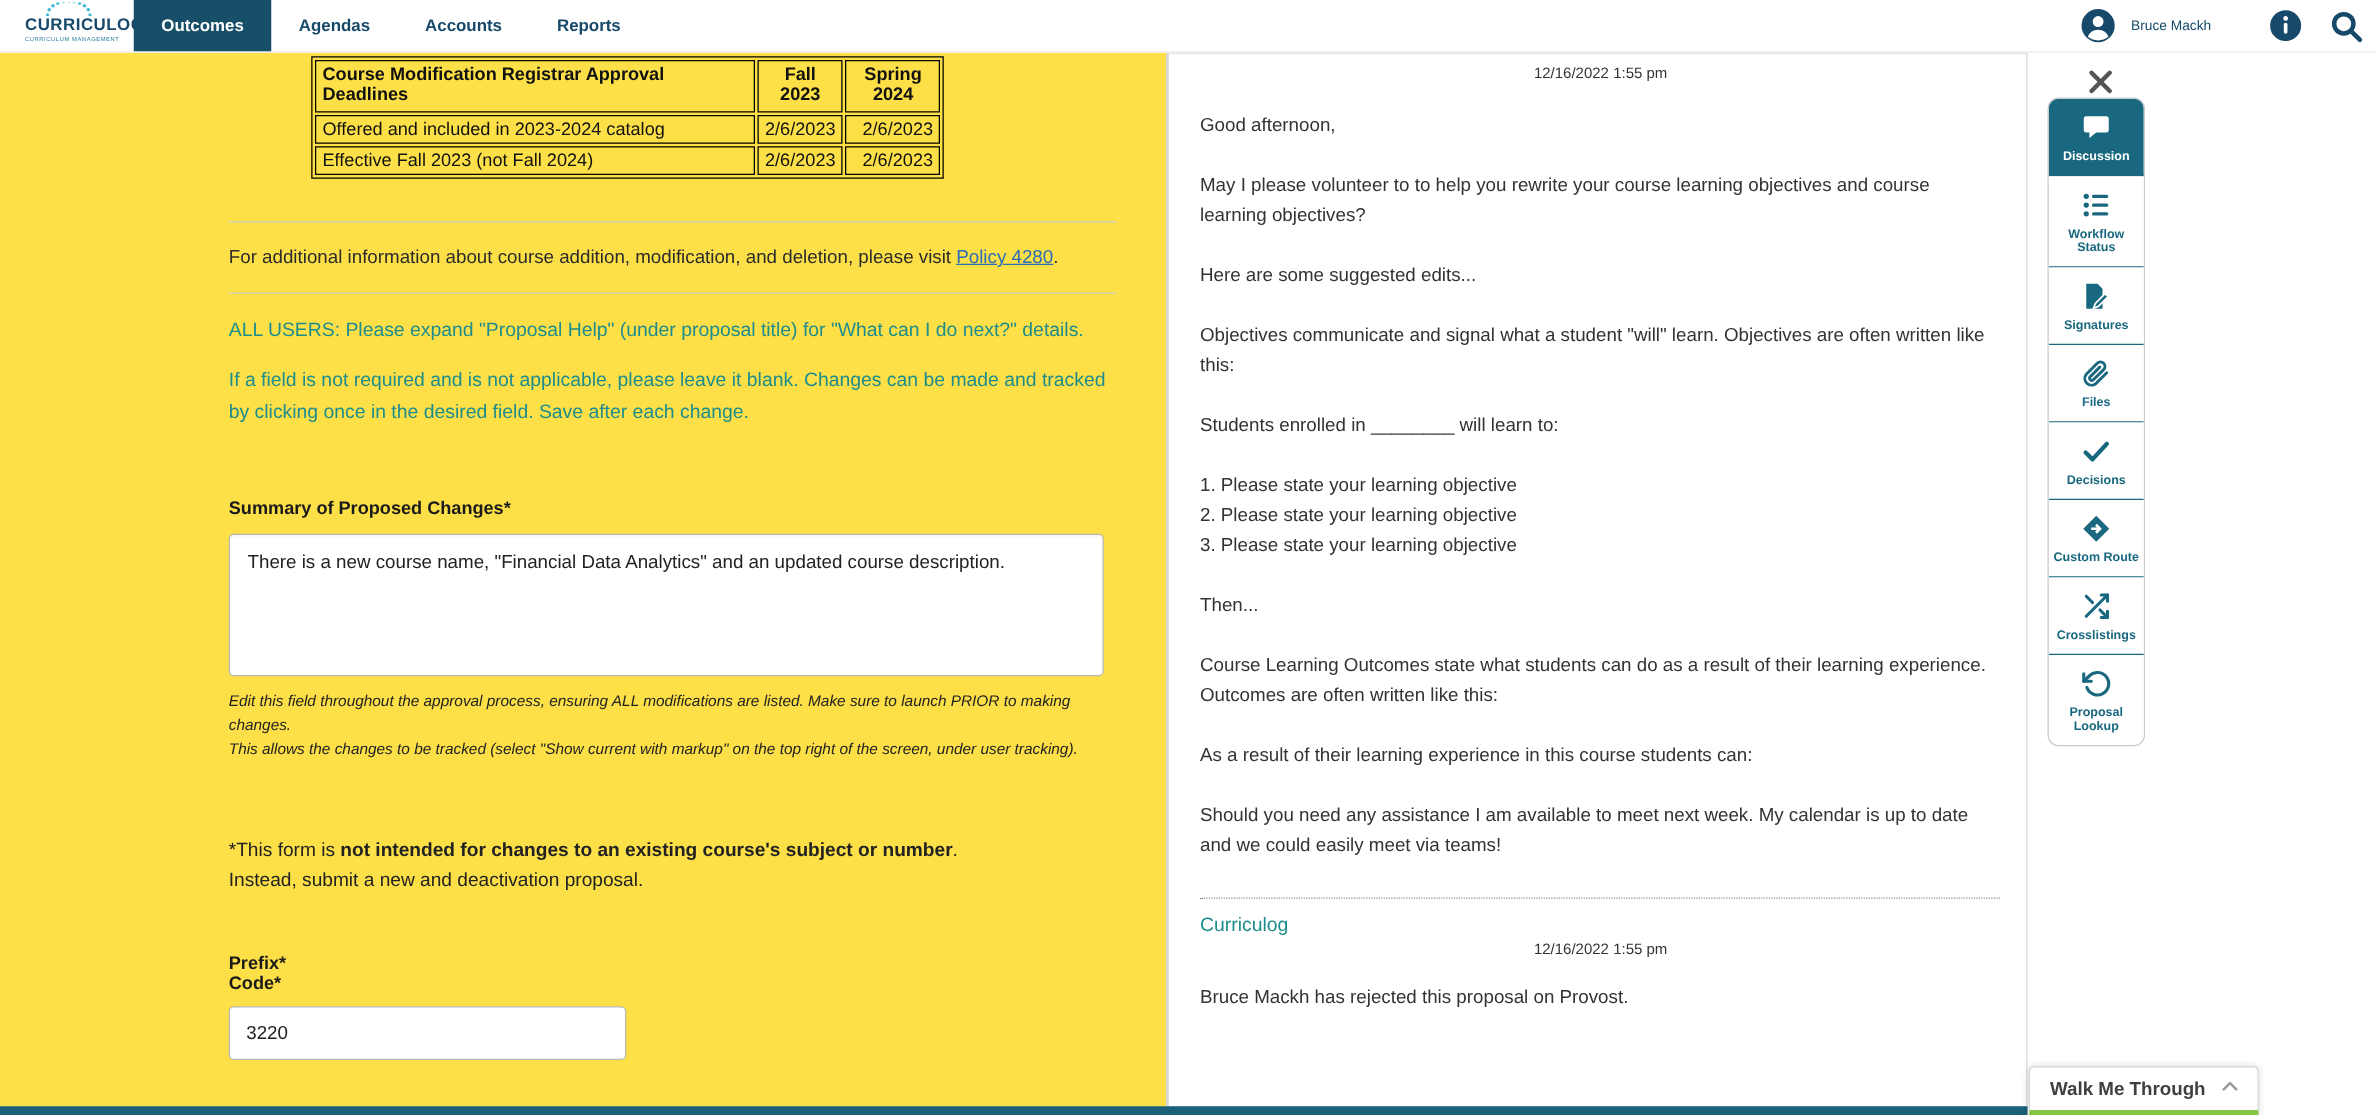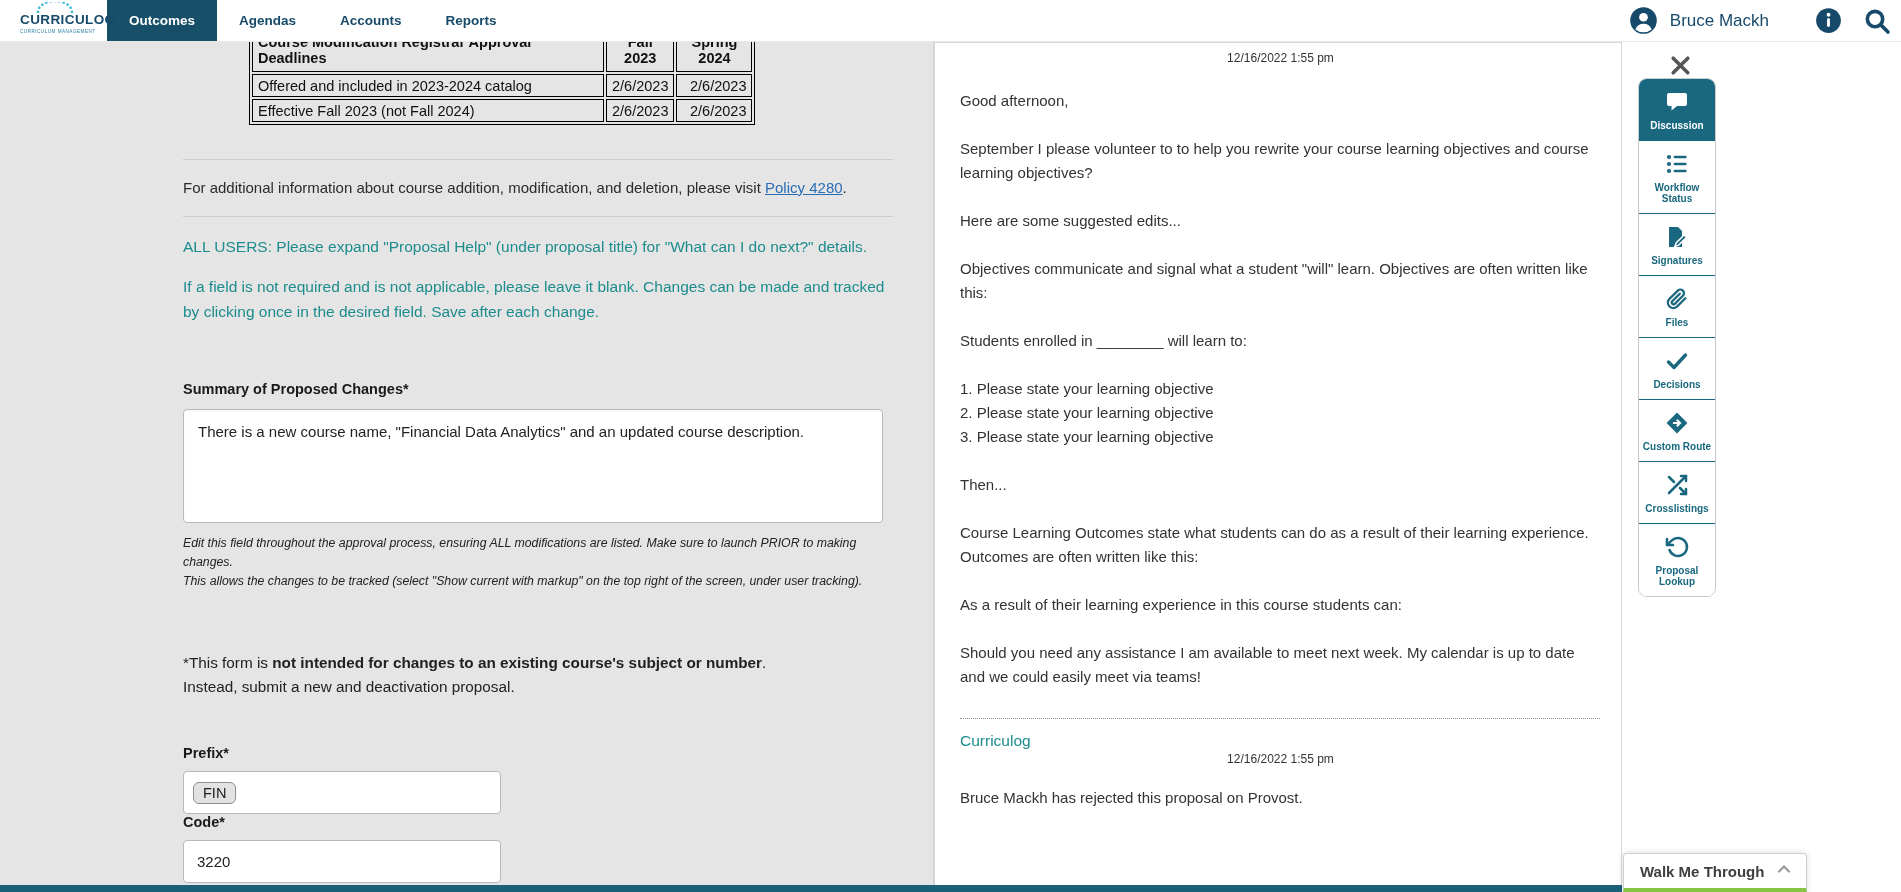--- a/index.html
+++ b/index.html
@@ -13,27 +13,27 @@
   .logo-wrap { width:107px; padding-left:20px; display:flex; flex-direction:column;
                justify-content:center; position:relative; }
   .logo-title { color:#174a6a; font-weight:bold; font-size:13.5px; letter-spacing:.4px; line-height:1; margin-top:6px; }
   .logo-sub { color:#2a7f9e; font-size:4.6px; letter-spacing:.5px; margin-top:2.5px; white-space:nowrap; }
   .logo-arc { position:absolute; top:2px; left:34px; }
   .nav-tabs { display:flex; align-items:stretch; }
   .nav-tab { display:flex; align-items:center; padding:0 22px; font-size:13.5px; font-weight:bold;
              color:#174a6a; cursor:pointer; }
   .nav-tab.active { background:#174f68; color:#fff; }
   .user-area { margin-left:auto; display:flex; align-items:center; padding-right:10px; }
-  .user-name { color:#174a6a; font-size:17px; margin-left:12px; }
+  .user-name { color:#174a6a; font-size:11px; margin-left:12px; }
   .icon-btn { display:flex; align-items:center; cursor:pointer; }
   .info-btn { margin-left:46px; }
   .search-btn { margin-left:21px; }
 
   
-  .left-panel { position:absolute; top:24px; left:0; width:1125px; bottom:0; background:#e5e5e5; overflow:hidden; }
+  .left-panel { position:absolute; top:42px; left:0; width:1125px; bottom:0; background:#fde047; overflow:hidden; }
   .left-content { padding:3px 0 0 183px; width:893px; font-size:15px; }
   .deadlines-table { border-collapse:separate; border-spacing:2px; border:1px solid #000;
                      margin:0 0 34px 66px; font-size:14.5px; color:#111; }
   .deadlines-table th, .deadlines-table td { border:1px solid #000; padding:2px 5px; }
   .deadlines-table th { font-weight:bold; vertical-align:top; padding-top:3px; height:42px; }
   .deadlines-table th.c1 { text-align:left; width:352px; }
   .deadlines-table th.c2 { width:62px; }
   .deadlines-table th.c3 { width:76px;margin-top:38px; }
   .deadlines-table td { height:23px; }
   .deadlines-table td.date { text-align:right; padding-right:5px; }
@@ -174,40 +174,37 @@
     </div>
 
     <div class="note-block">
       <div><span>*This form is </span><b>not intended for changes to an existing course's subject or number</b><span>.</span></div>
       <div>Instead, submit a new and deactivation proposal.</div>
     </div>
 
     <div class="fields-row">
       <div class="field">
         <div class="field-label">Prefix*</div>
-        <div class="input-box">
-          <span class="pill">FIN</span>
-        </div>
       </div>
       <div class="field">
         <div class="field-label">Code*</div>
         <input class="code-input" value="3220" style="">
       </div>
     </div>
 
     <div class="name-label">Name*</div>
   </div>
 </div>
 
 <div class="discussion-panel">
   <div class="discussion-content">
     <div class="ts">12/16/2022 1:55 pm</div>
     <div class="msg">
       <p>Good afternoon,</p>
-      <p>September I please volunteer to to help you rewrite your course learning objectives and course learning objectives?</p>
+      <p>May I please volunteer to to help you rewrite your course learning objectives and course learning objectives?</p>
       <p>Here are some suggested edits...</p>
       <p>Objectives communicate and signal what a student "will" learn. Objectives are often written like this:</p>
       <p>Students enrolled in ________ will learn to:</p>
       <p>1. Please state your learning objective
 2. Please state your learning objective
 3. Please state your learning objective</p>
       <p>Then...</p>
       <p>Course Learning Outcomes state what students can do as a result of their learning experience. Outcomes are often written like this:</p>
       <p>As a result of their learning experience in this course students can:</p>
       <p>Should you need any assistance I am available to meet next week. My calendar is up to date and we could easily meet via teams!</p>

